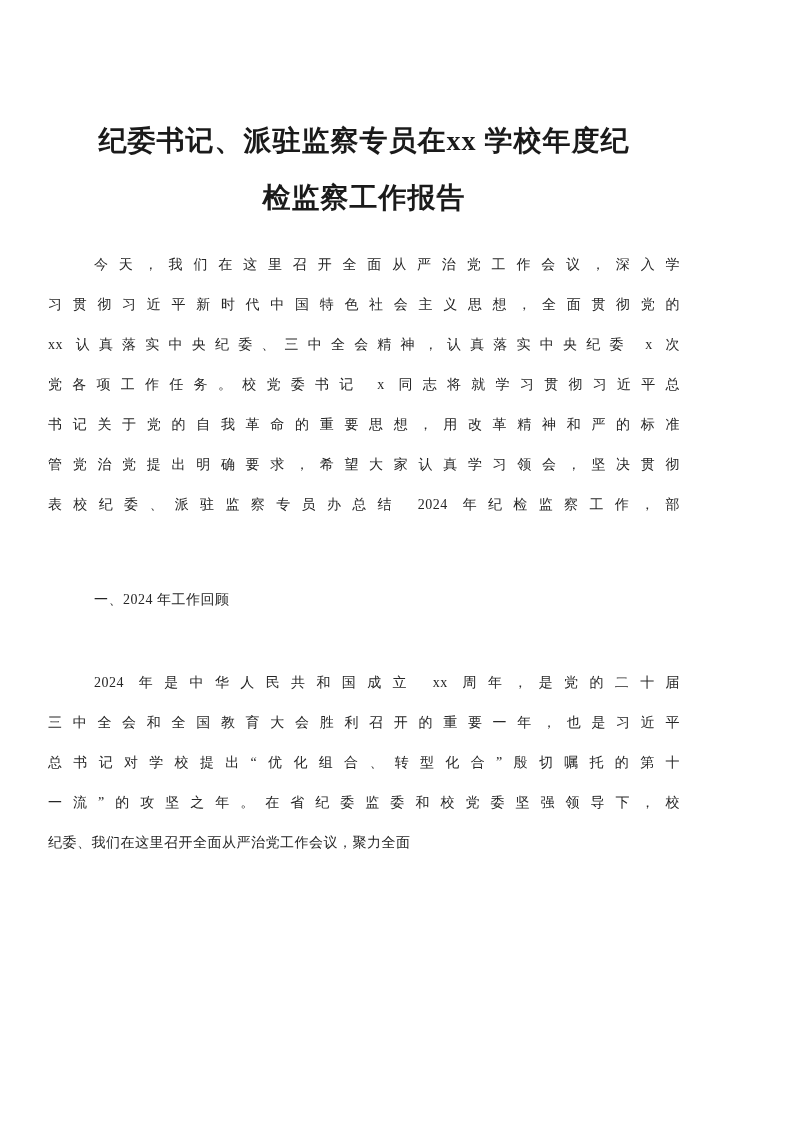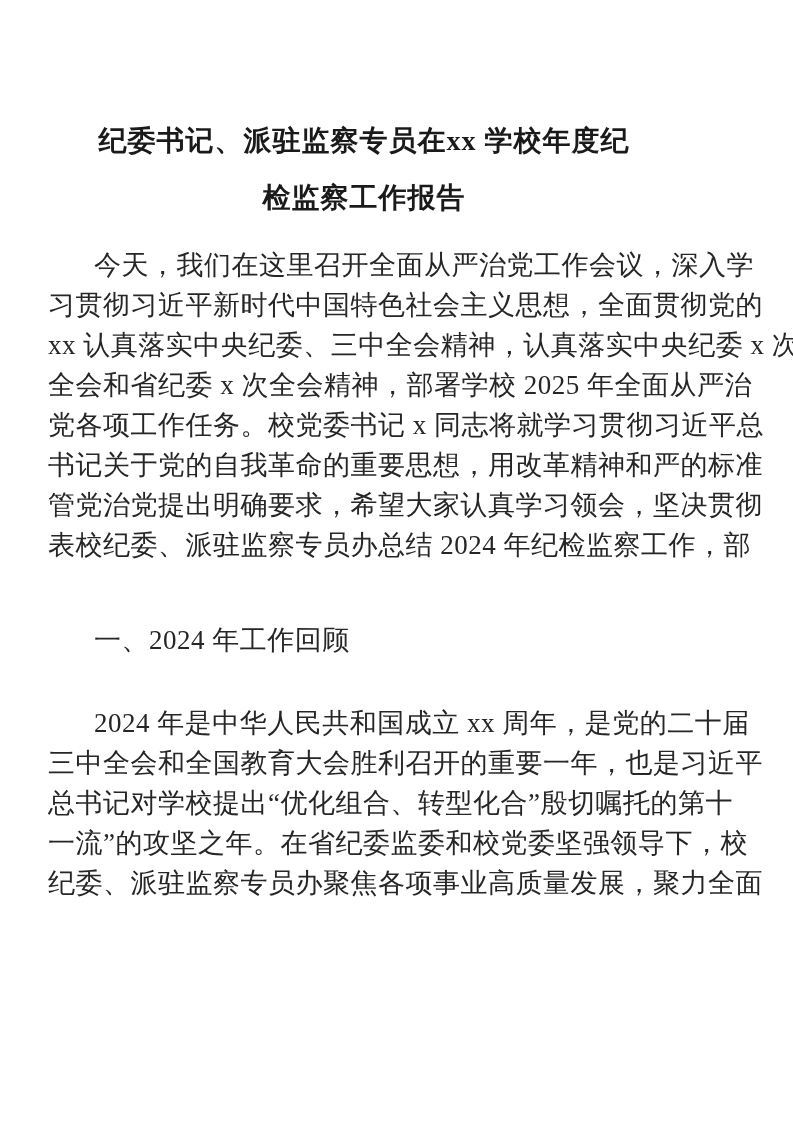--- a/index.html
+++ b/index.html
@@ -25,21 +25,21 @@
     font-size: 28px;
     font-weight: 700;
     line-height: 57px;
     text-align: center;
     color: var(--title-text);
     letter-spacing: 1px;
   }
   .title-line { display: block; }
   .doc-body {
     margin-top: 19px;
-    font-size: 27px;
+    font-size: 14px;
     color: var(--body-text);
   }
   .line {
     height: 40px;
     line-height: 40px;
     white-space: nowrap;
     letter-spacing: 0.5px;
     overflow: visible;
   }
   .line.fill {
@@ -55,30 +55,29 @@
 <main class="doc">
   <h1 class="title">
     <span class="title-line">纪委书记、派驻监察专员在xx 学校年度纪</span>
     <span class="title-line">检监察工作报告</span>
   </h1>
   <div id="doc-body" class="doc-body">
       <div class="block para">
         <div class="line first fill">今天，我们在这里召开全面从严治党工作会议，深入学</div>
         <div class="line fill">习贯彻习近平新时代中国特色社会主义思想，全面贯彻党的</div>
         <div class="line fill">xx 认真落实中央纪委、三中全会精神，认真落实中央纪委 x 次</div>
-        <div class="line fill">全会和省纪委 x 次全会精神，部署学校 2025 年全面从严治</div>
         <div class="line fill">党各项工作任务。校党委书记 x 同志将就学习贯彻习近平总</div>
         <div class="line fill">书记关于党的自我革命的重要思想，用改革精神和严的标准</div>
         <div class="line fill">管党治党提出明确要求，希望大家认真学习领会，坚决贯彻</div>
         <div class="line fill">表校纪委、派驻监察专员办总结 2024 年纪检监察工作，部</div>
       </div>
       <div class="block heading">
         <div class="line first">一、2024 年工作回顾</div>
       </div>
       <div class="block para">
         <div class="line first fill">2024 年是中华人民共和国成立 xx 周年，是党的二十届</div>
         <div class="line fill">三中全会和全国教育大会胜利召开的重要一年，也是习近平</div>
         <div class="line fill">总书记对学校提出“优化组合、转型化合”殷切嘱托的第十</div>
         <div class="line fill">一流”的攻坚之年。在省纪委监委和校党委坚强领导下，校</div>
-        <div class="line">纪委、派驻监察专员办聚焦各项事业高质量发展，聚力全面</div>
+        <div class="line">纪委、我们在这里召开全面从严治党工作会议，聚力全面</div>
       </div>
     </div>
 </main>
 
 </body></html>

